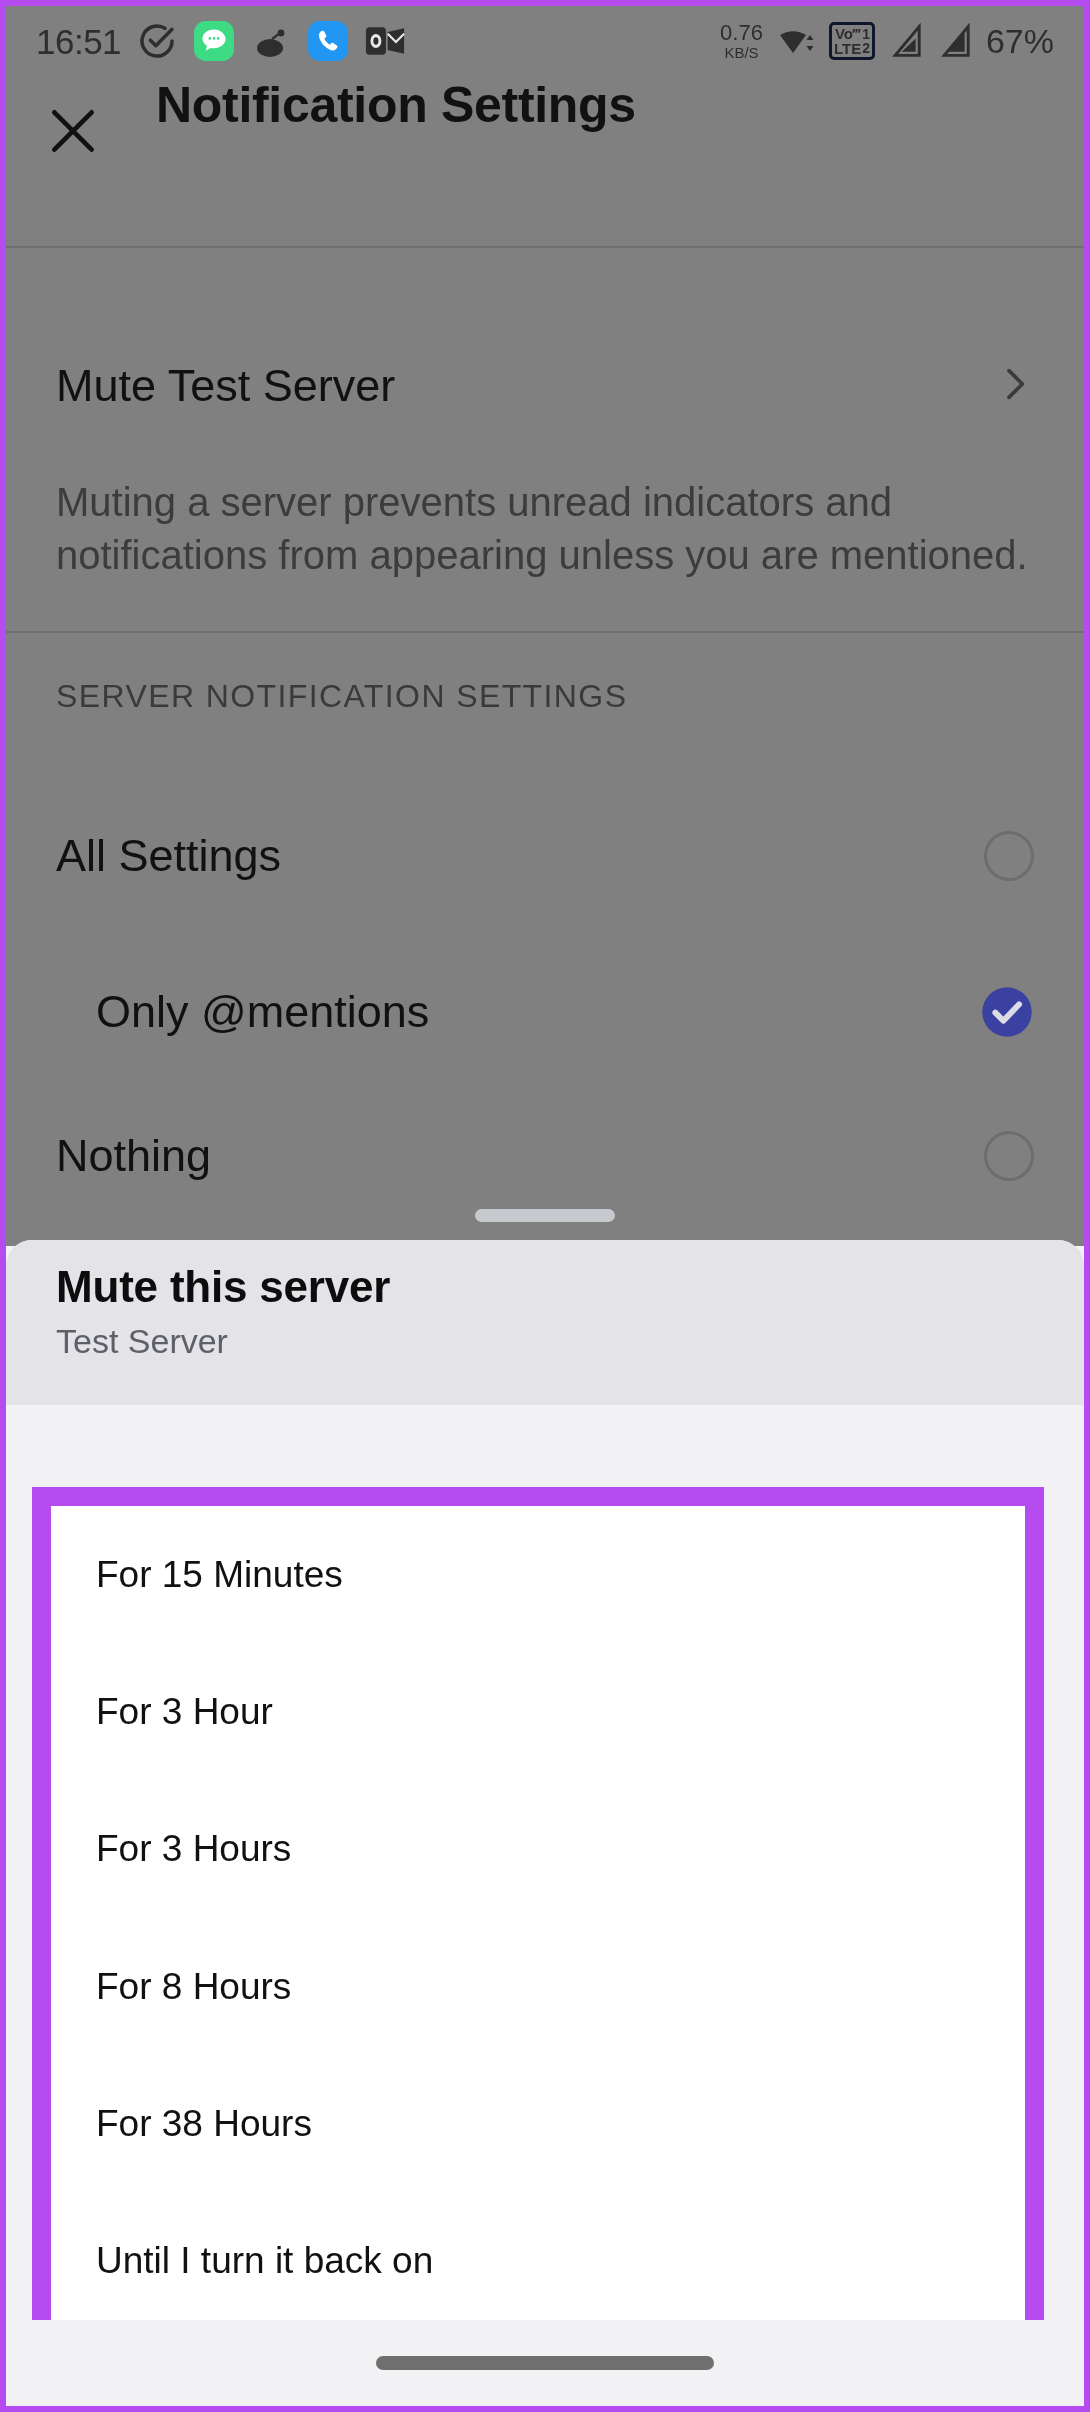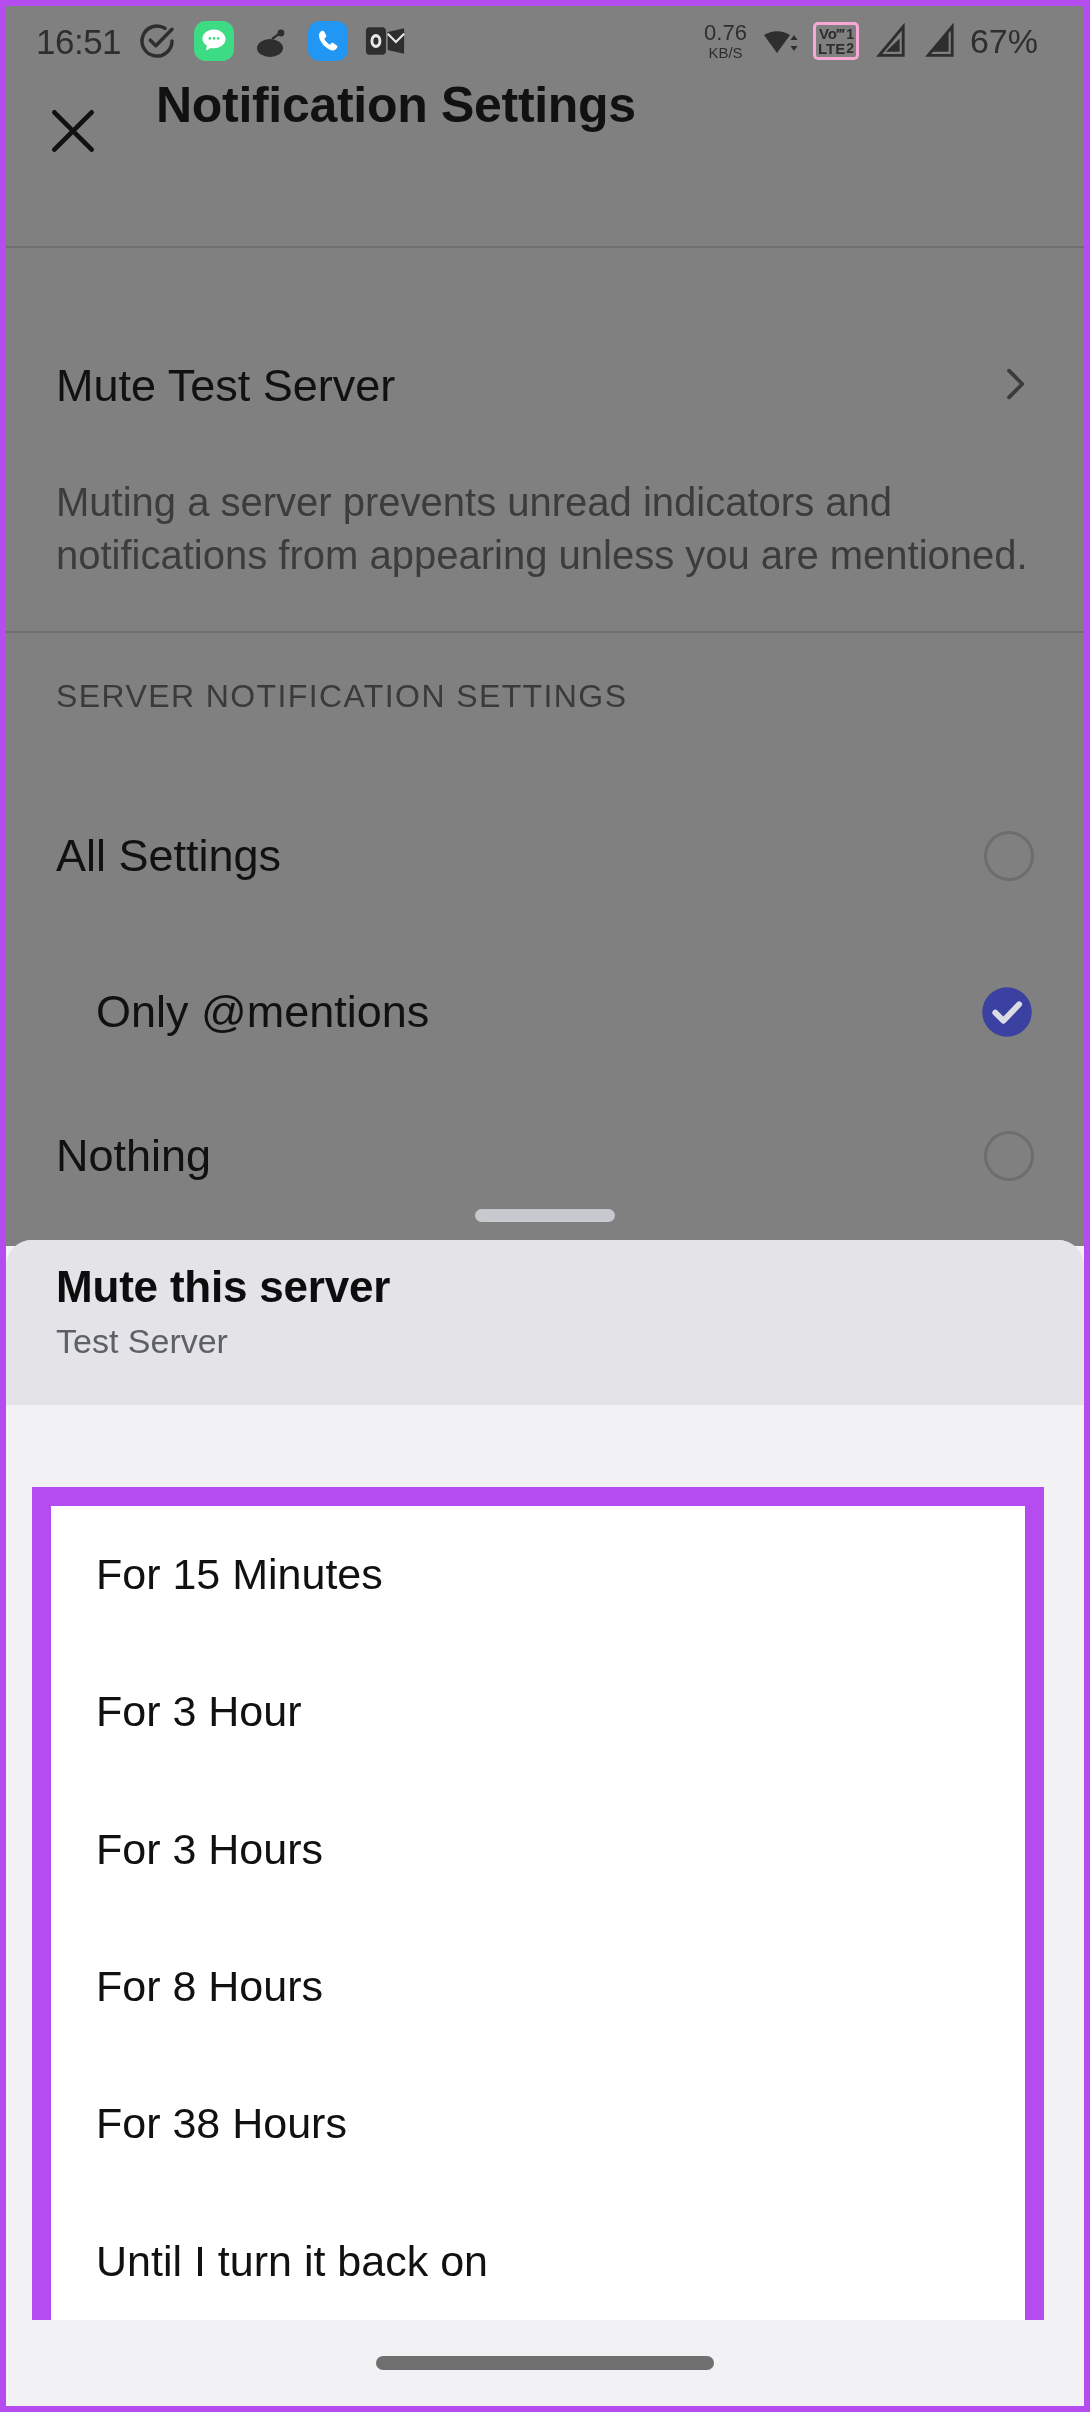--- a/index.html
+++ b/index.html
@@ -19,41 +19,41 @@
 
   
   #scrim {
     position:absolute; left:0; top:0; right:0;
     height:1240px;
     background:#808080;
   }
 
   
   #statusbar {
-    position:absolute; left:0; top:0; right:16px; height:70px;
+    position:absolute; left:0; top:0; right:0; height:70px;
     display:flex; align-items:center; justify-content:space-between;
     padding:0 30px;
     color:#2e2e2e;
   }
   .sb-left, .sb-right { display:flex; align-items:center; }
   .sb-left { gap:16px; }
   .sb-right { gap:13px; }
   .sb-time {
     font-size:35px; font-weight:400; letter-spacing:-0.5px;
     color:#2e2e2e; line-height:1;
   }
   .sb-ico { display:flex; align-items:center; justify-content:center; }
   .net-speed {
     display:flex; flex-direction:column; align-items:center;
     line-height:1; color:#2e2e2e;
   }
   .net-speed .n1 { font-size:22px; }
   .net-speed .n2 { font-size:15px; margin-top:1px; }
   .volte-badge {
-    border:3px solid #f9a8d4; border-radius:5px;
+    border:3px solid #0f172a; border-radius:5px;
     display:flex; align-items:center;
     padding:1px 2px; gap:1px;
   }
   .volte-badge .vb-txt {
     display:flex; flex-direction:column; align-items:center;
     line-height:1.02; font-size:15px; font-weight:700; color:#2e2e2e;
   }
   .volte-badge .vb-num {
     display:flex; flex-direction:column; align-items:center;
     line-height:1.02; font-size:14px; font-weight:700; color:#2e2e2e;
@@ -139,21 +139,21 @@
   #anno {
     position:absolute; left:26px; top:247px; width:1012px; height:862px;
     border:19px solid #b44cf0;
     background:#ffffff;
   }
   #option-list { width:100%; height:100%; background:#ffffff; }
   .mute-opt {
     height:100%;
     display:flex; align-items:center;
     padding-left:45px;
-    font-size:43px; color:#111;
+    font-size:37px; color:#111;
     box-sizing:border-box;
   }
   .mute-opt-wrap { height:16.666%; }
 
   
   #navbar {
     position:absolute; left:0; right:0; bottom:0; height:86px;
     background:#f2f2f4;
     display:flex; align-items:center; justify-content:center;
   }

